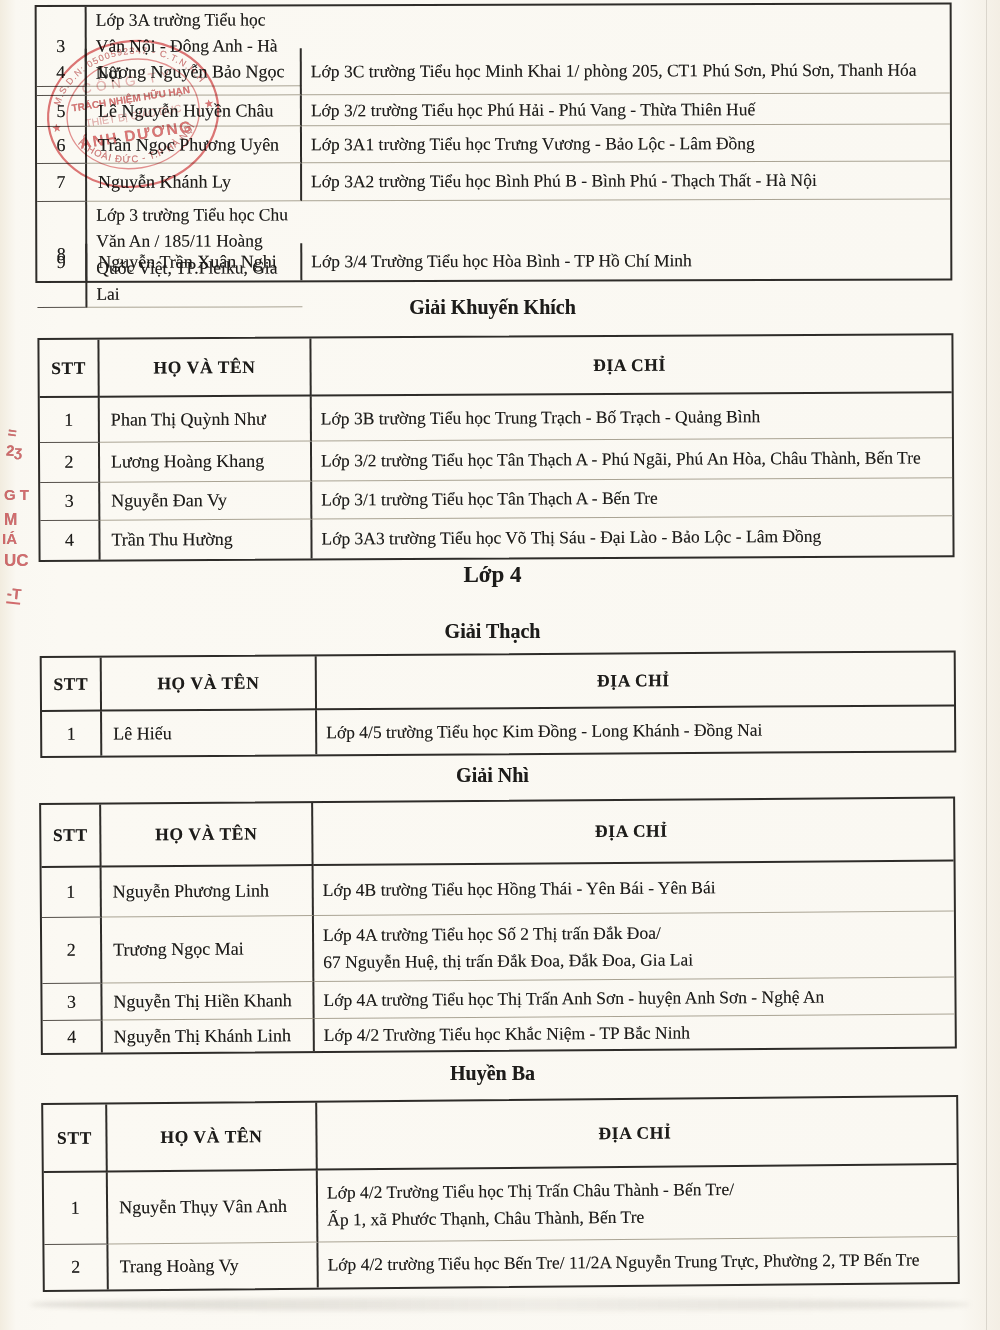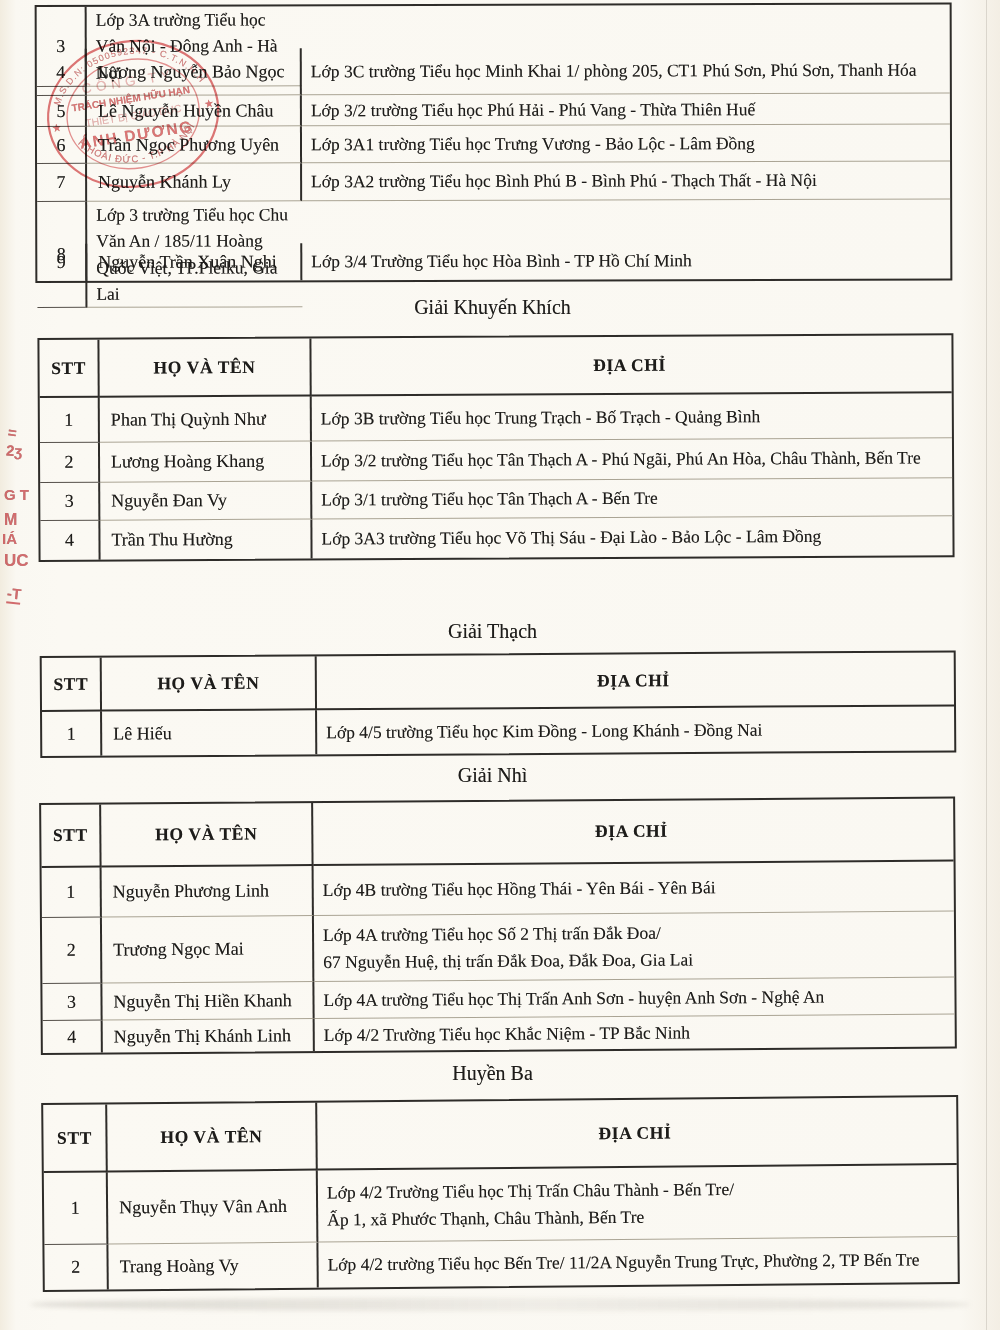--- a/index.html
+++ b/index.html
@@ -21,21 +21,21 @@
   .t5 .row{grid-template-columns:64px 210px 1fr;}
   .cell{display:flex;align-items:center;border-bottom:1px solid #aaa494;min-width:0;}
   .row:last-child>.cell{border-bottom:none;}
   .stt{justify-content:center;border-right:2px solid #2e2c29;font-size:18px;}
   .row:not(:last-child)>.stt{border-bottom:1.4px solid #55504a;}
   .name{padding-left:11px;border-right:2px solid #2e2c29;font-size:18px;}
   .addr{padding-left:9px;padding-right:4px;font-size:17.5px;line-height:1.5;white-space:pre-line;}
   .hrow>.cell{border-bottom:2px solid #2e2c29 !important;font-weight:bold;justify-content:center;
               padding-left:0;letter-spacing:.6px;font-size:17.5px;}
   
-  .heading{position:absolute;left:35px;width:915px;text-align:center;font-weight:normal;font-size:20px;}
+  .heading{position:absolute;left:35px;width:915px;text-align:center;font-weight:bold;font-size:20px;}
   .h-lop4{font-size:23px;}
   
   .stamp{position:absolute;left:42px;top:34px;width:182px;height:158px;color:#d85a5c;
          mix-blend-mode:multiply;opacity:.82;transform:rotate(-9deg);}
   .stamp text{fill:currentColor;font-family:"Liberation Sans","DejaVu Sans",sans-serif;}
   
   .mark{position:absolute;color:#d0565c;font-weight:bold;font-family:"Liberation Sans",sans-serif;
         mix-blend-mode:multiply;opacity:.85;line-height:1;}
   
   .smudge{position:absolute;left:30px;right:30px;top:1298px;height:13px;border-radius:50%;
@@ -107,20 +107,21 @@
       <div class="cell name">Nguyễn Đan Vy</div>
       <div class="cell addr">Lớp 3/1 trường Tiểu học Tân Thạch A - Bến Tre</div>
     </div>
     <div class="row" style="height:39px">
       <div class="cell stt">4</div>
       <div class="cell name">Trần Thu Hường</div>
       <div class="cell addr">Lớp 3A3 trường Tiểu học Võ Thị Sáu - Đại Lào - Bảo Lộc - Lâm Đồng</div>
     </div>
   </div>
 
+  <div class="heading h-lop4" style="top:562px">Lớp 4</div>
   <div class="heading" style="top:620px">Giải Thạch</div>
 
   <div class="tbl t3" style="left:40px;top:656px;width:912px;transform:rotate(-0.35deg);">
     <div class="row hrow" style="height:54px">
       <div class="cell stt">STT</div>
       <div class="cell name">HỌ VÀ TÊN</div>
       <div class="cell addr">ĐỊA CHỈ</div>
     </div>
     <div class="row" style="height:44px">
       <div class="cell stt">1</div>

